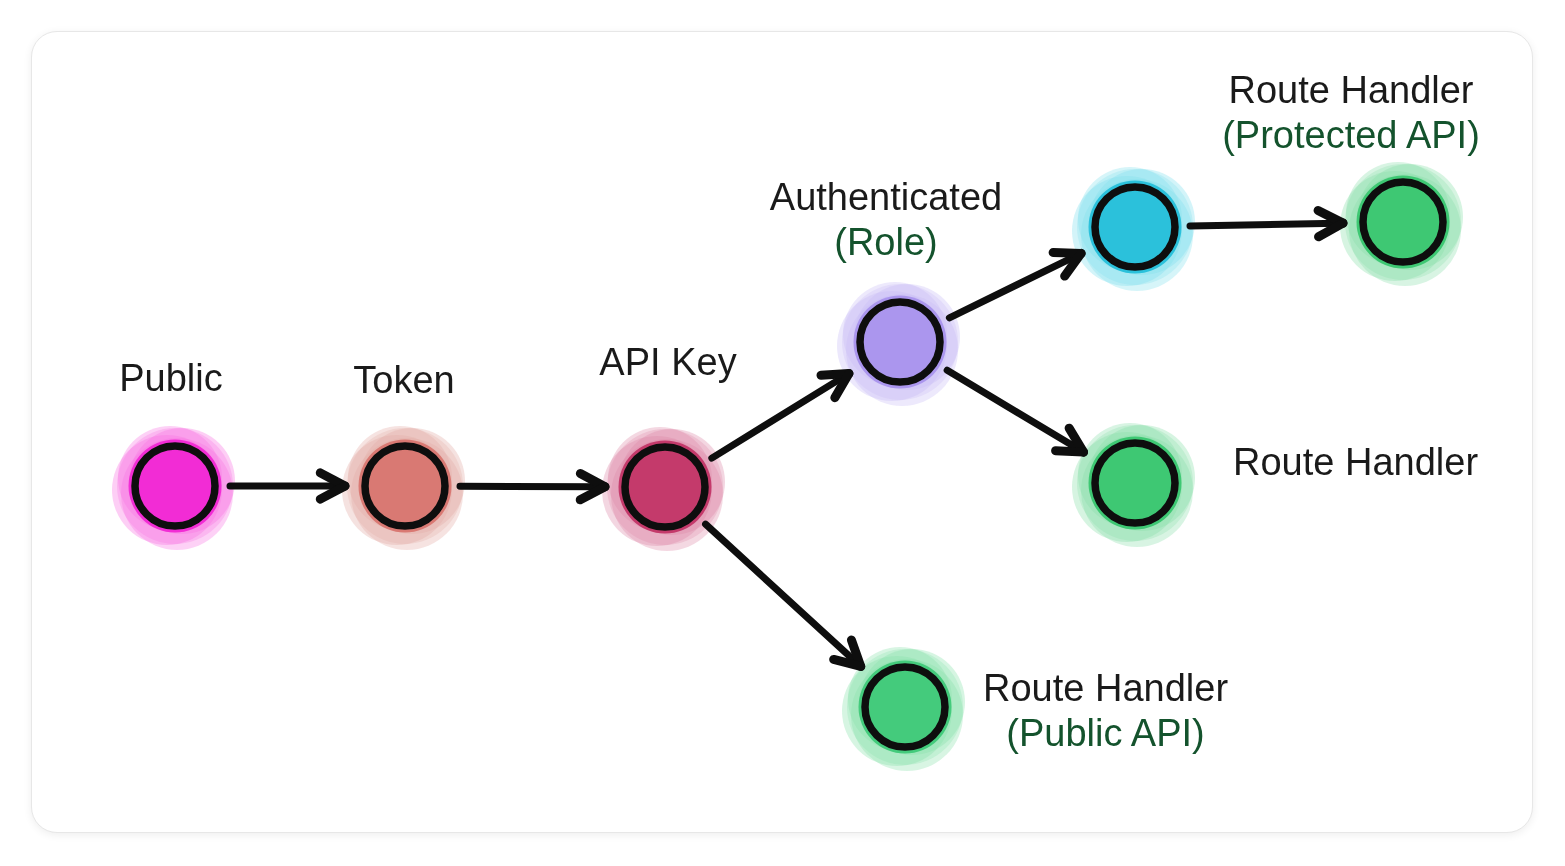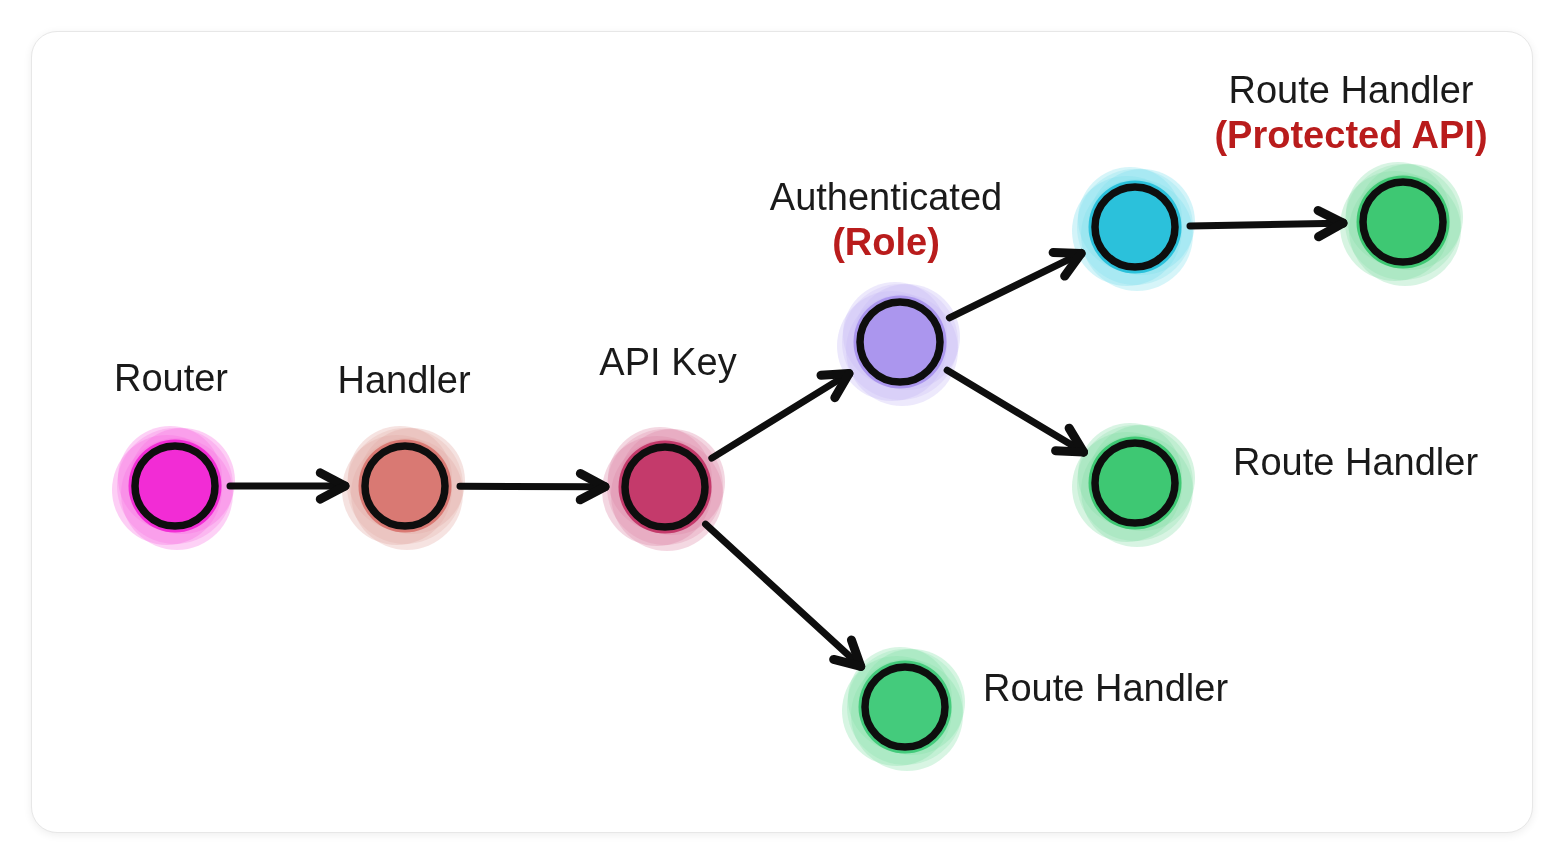--- a/index.html
+++ b/index.html
@@ -26,21 +26,21 @@
   }
   .lbl{
     position:absolute;
     color:#1a1a1a;
     font-size:38px;
     line-height:45px;
     white-space:nowrap;
   }
   .lbl.center{transform:translate(-50%,-50%);text-align:center;}
   .lbl-name{font-weight:400;}
-  .lbl-sub{font-weight:700;color:#b91c1c;text-align:center;}
+  .lbl-sub{font-weight:400;color:#14532d;text-align:center;}
 </style>
 </head>
 <body>
 
 <div class="card"></div>
 
 <svg id="diagram-svg" viewBox="0 0 1565 866" xmlns="http://www.w3.org/2000/svg">
     <g transform="translate(175,486)">
       <circle cx="-8" cy="4" r="55" fill="#f873e3" fill-opacity="0.35"></circle>
       <circle cx="7" cy="-5" r="53" fill="#f873e3" fill-opacity="0.35"></circle>
@@ -144,25 +144,25 @@
       <line x1="1083.5504244572473" y1="452.1302546743484" x2="1055.5878761092833" y2="450.68253581774326" stroke="#0e0e0e" stroke-width="9" stroke-linecap="round"></line>
     </g>
     <g>
       <line x1="1189.9904304887382" y1="225.9740591326728" x2="1338.0113094224002" y2="223.2124755704776" stroke="#0e0e0e" stroke-width="7" stroke-linecap="round"></line>
       <line x1="1343.010439466831" y1="223.1192082189024" x2="1318.0470046996802" y2="210.43745263750876" stroke="#0e0e0e" stroke-width="9" stroke-linecap="round"></line>
       <line x1="1343.010439466831" y1="223.1192082189024" x2="1318.5374120358504" y2="236.72328585623134" stroke="#0e0e0e" stroke-width="9" stroke-linecap="round"></line>
     </g>
   </svg>
 
 <div class="lbl center" style="left:171px;top:378px;">
-  <div class="lbl-name">Router</div>
+  <div class="lbl-name">Public</div>
 </div>
 
 <div class="lbl center" style="left:404px;top:380px;">
-  <div class="lbl-name">Handler</div>
+  <div class="lbl-name">Token</div>
 </div>
 
 <div class="lbl center" style="left:668px;top:362px;">
   <div class="lbl-name">API Key</div>
 </div>
 
 <div class="lbl center" style="left:886px;top:220px;">
   <div class="lbl-name">Authenticated</div>
   <div class="lbl-sub">(Role)</div>
 </div>
@@ -174,13 +174,14 @@
   <div class="lbl-name">Route Handler</div>
   <div class="lbl-sub">(Protected API)</div>
 </div>
 
 <div class="lbl" style="left:1233px;top:440px;">
   <div class="lbl-name">Route Handler</div>
 </div>
 
 <div class="lbl" style="left:983px;top:666px;">
   <div class="lbl-name">Route Handler</div>
+  <div class="lbl-sub">(Public API)</div>
 </div>
 
 </body></html>

